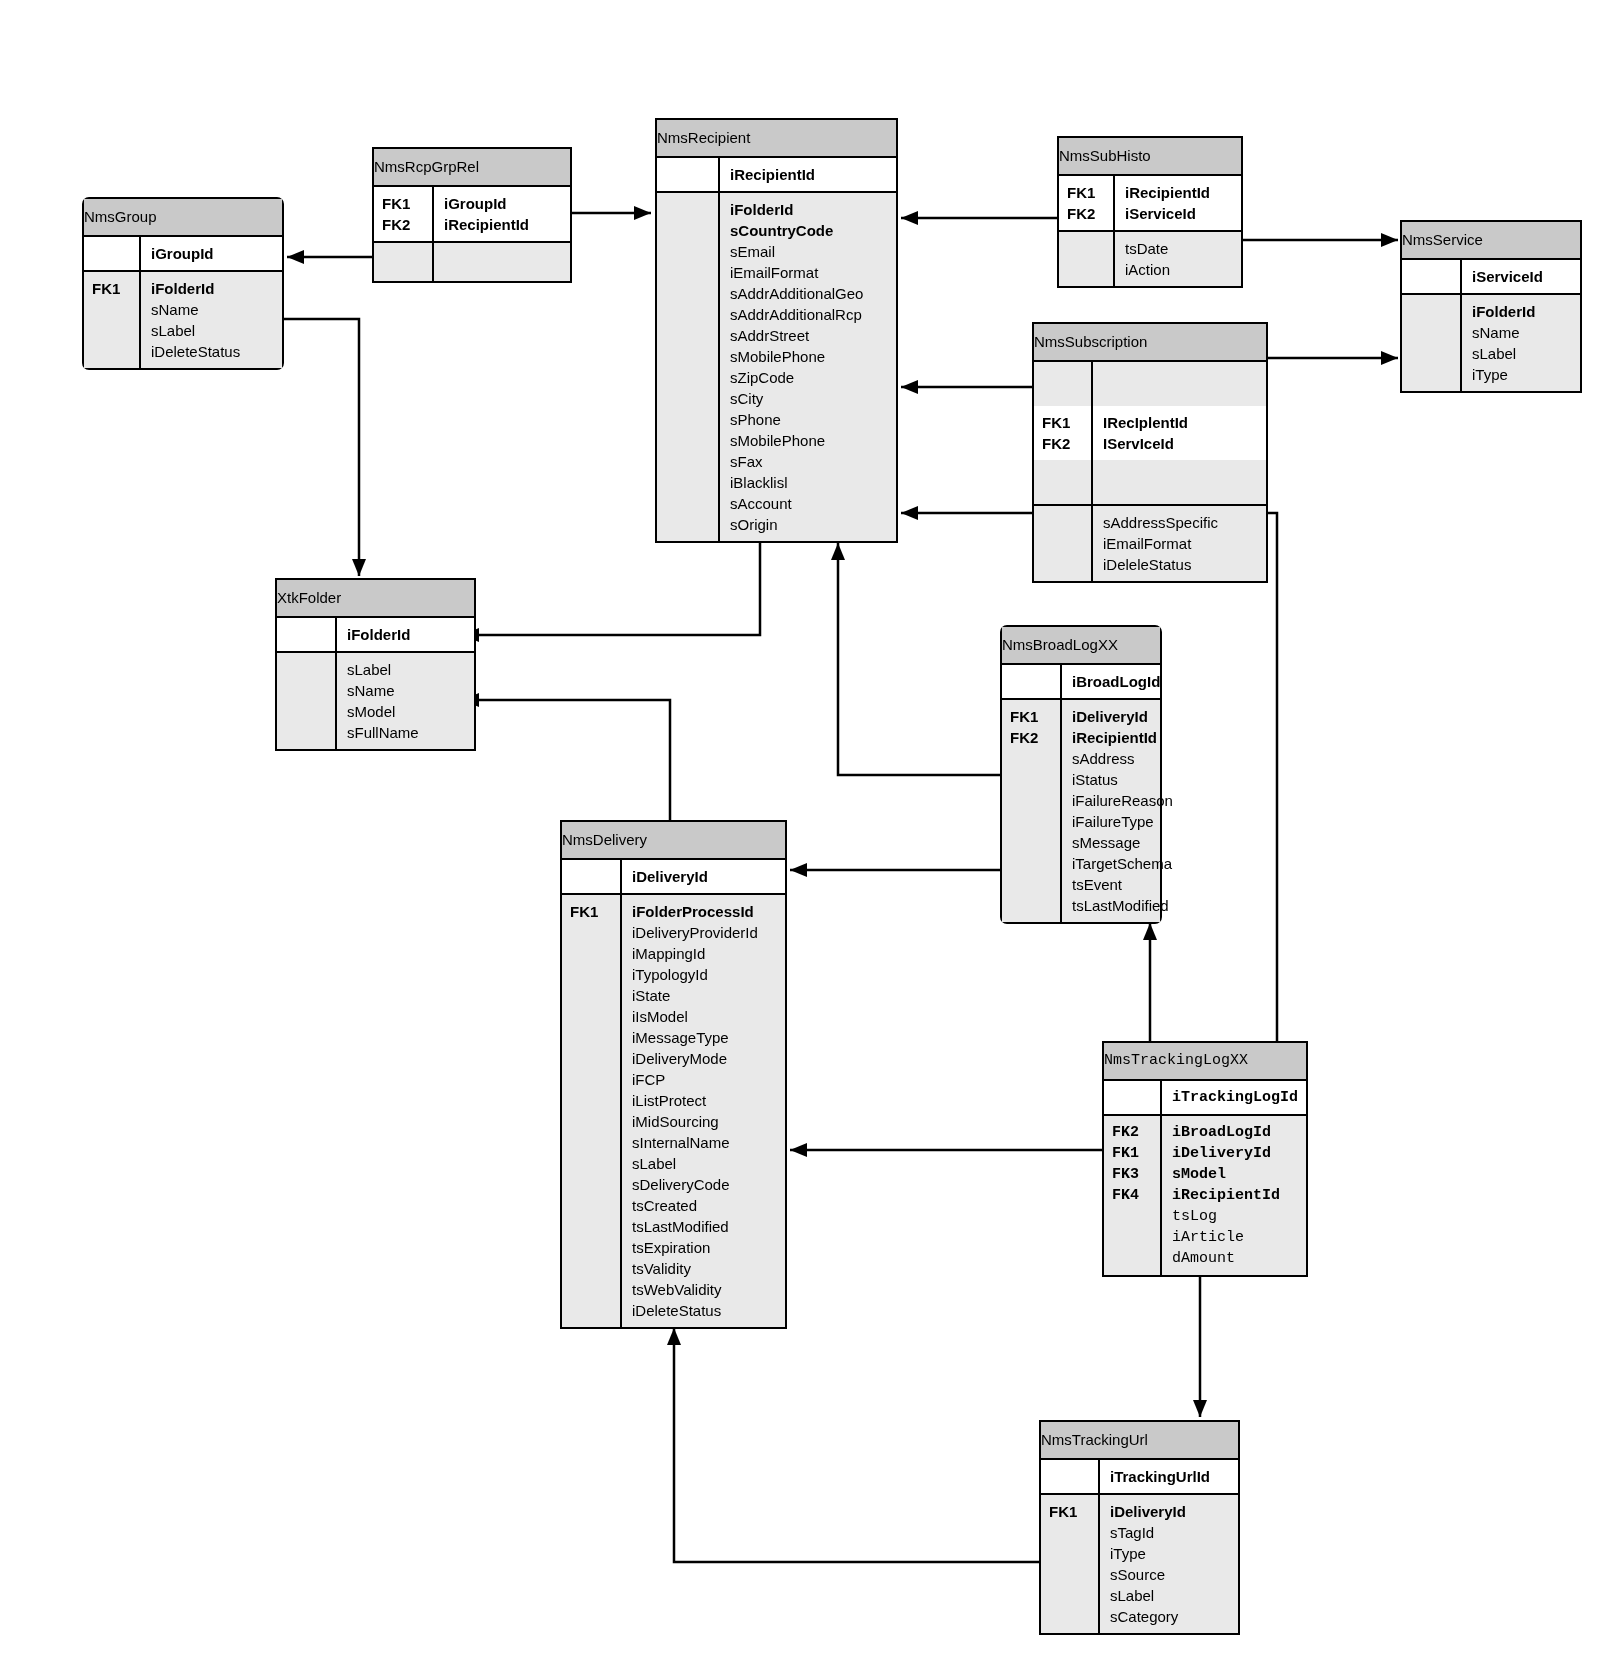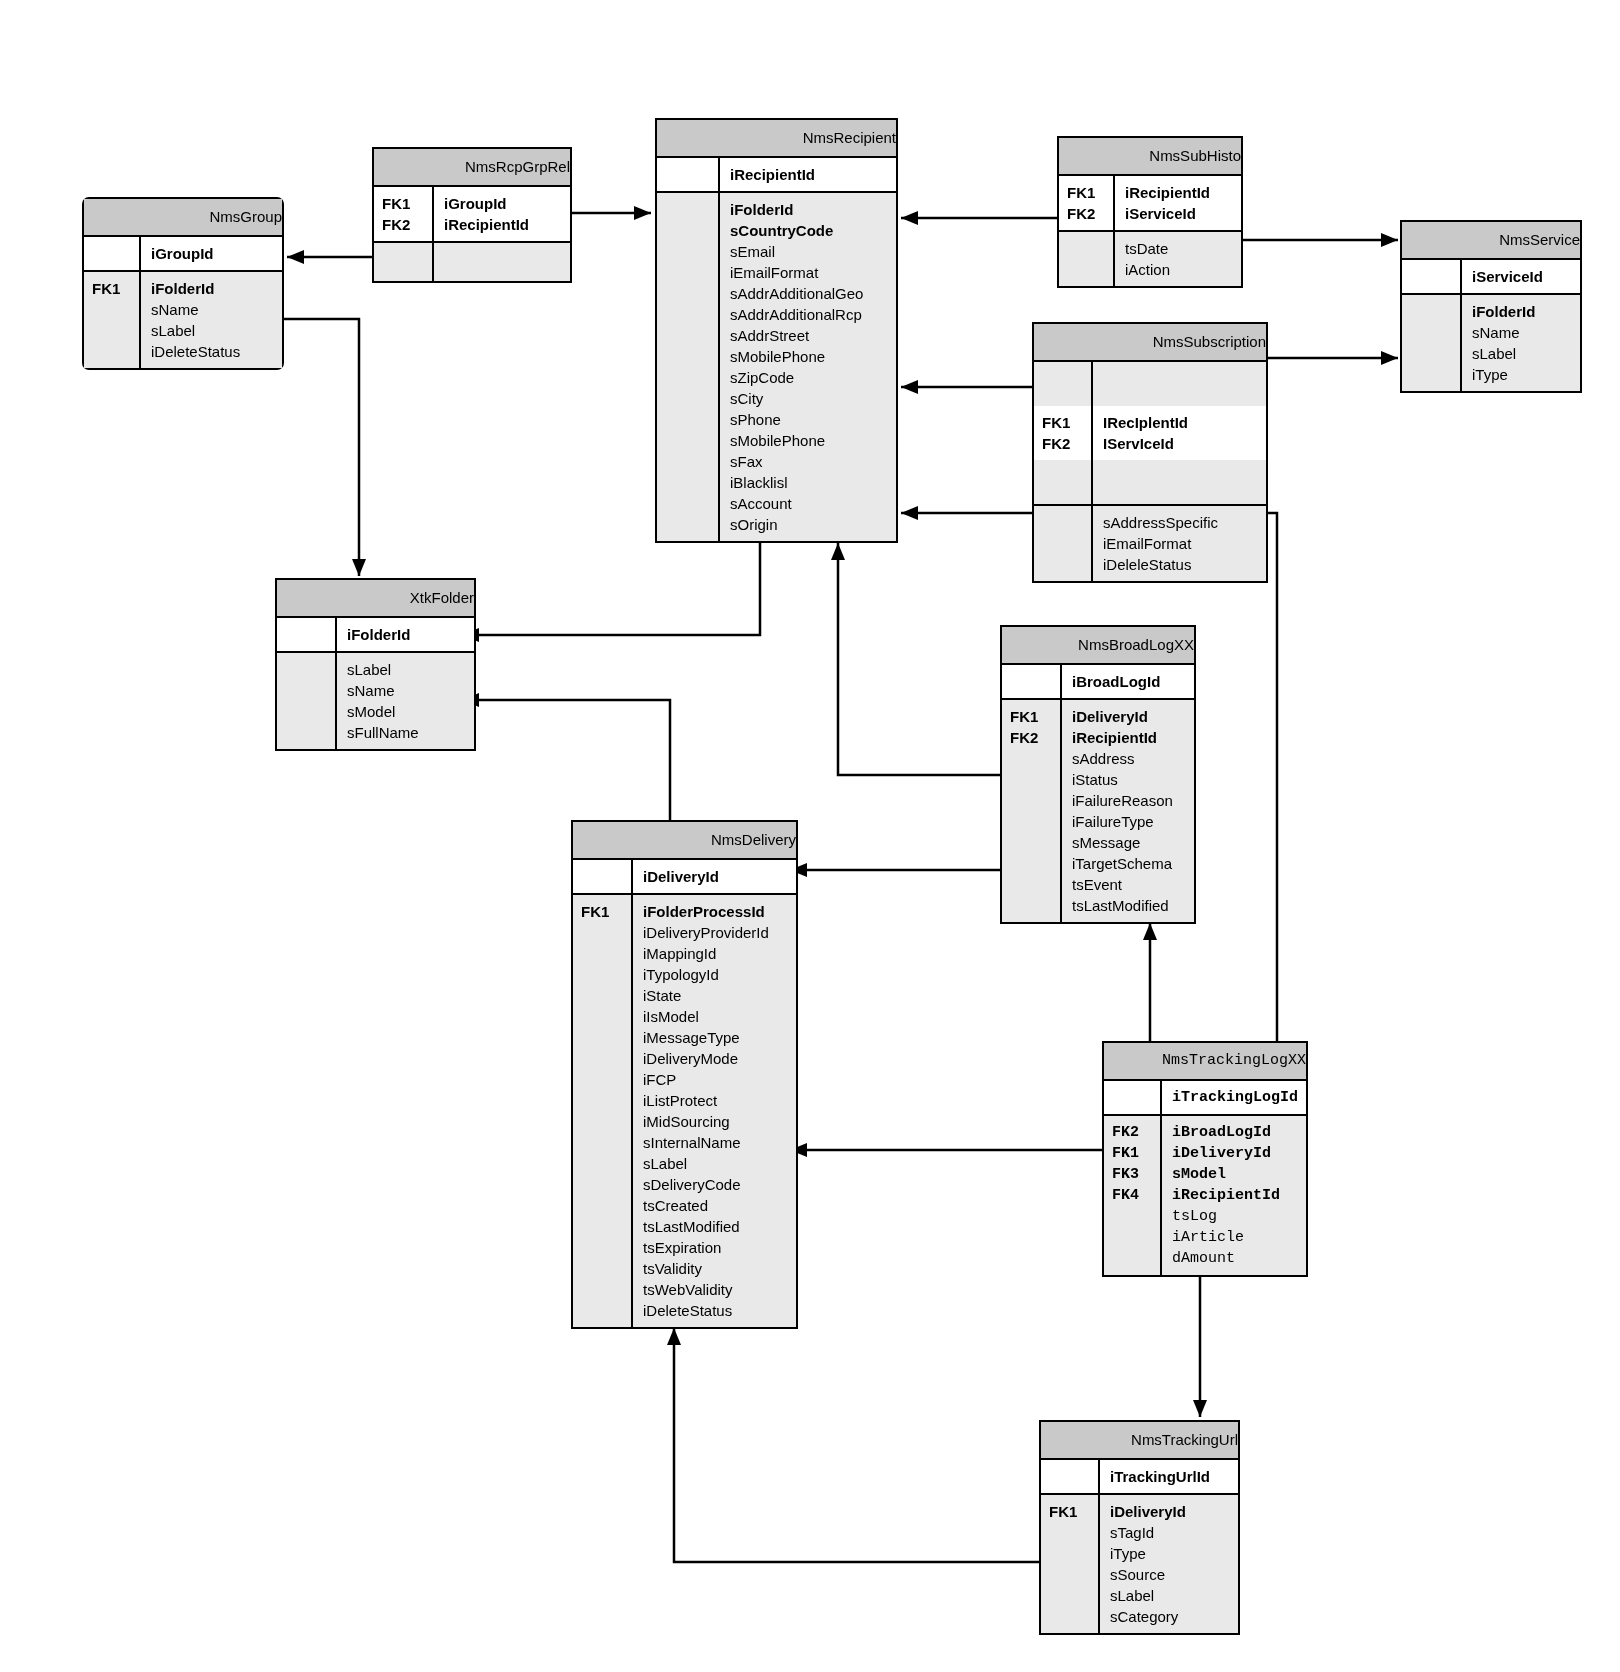--- a/index.html
+++ b/index.html
@@ -10,22 +10,22 @@
   #wires{position:absolute;left:0;top:0;z-index:1;}
   .entity{
     position:absolute;z-index:2;border:2px solid var(--line,#000);
     background:var(--body_bg,#e9e9e9);display:flex;flex-direction:column;box-sizing:border-box;
   }
   .entity::after{ 
     content:"";position:absolute;top:38px;bottom:0;left:calc(var(--fkw) - 2px);
     width:2px;background:var(--line,#000);
   }
   .ent-title{
-    height:36px;line-height:36px;text-align:right;border-bottom:2px solid var(--line,#000);
-    background:var(--header_bg,#c9c9c9);font-size:15px;white-space:nowrap;padding-left:25px;
+    height:36px;line-height:36px;text-align:left;border-bottom:2px solid var(--line,#000);
+    background:var(--header_bg,#c9c9c9);font-size:15px;white-space:nowrap;
   }
   .ent-pk{background:var(--pk_bg,#fff);padding:6px 0;}
   .ent-body{background:var(--body_bg,#e9e9e9);padding:6px 0;border-top:2px solid var(--line,#000);flex:1;min-height:18px;}
   .row{display:grid;grid-template-columns:var(--fkw) 1fr;line-height:21px;}
   .fk{padding-left:8px;font-weight:bold;}
   .fld{padding-left:10px;white-space:nowrap;}
   .b{font-weight:bold;}
 </style>
 </head>
 <body>
@@ -278,21 +278,21 @@
           <span class="fk"></span>
           <span class="fld">sModel</span>
         </div>
         <div class="row">
           <span class="fk"></span>
           <span class="fld">sFullName</span>
         </div>
       </div>
   </div>
 
-  <div class="entity" style="left:1000px;top:625px;width:196px;--fkw:60px;">
+  <div class="entity" style="left:1000px;top:625px;width:162px;border-radius:7px;--fkw:60px;">
     <div class="ent-title">NmsBroadLogXX</div>
     <div class="ent-pk">
         <div class="row">
           <span class="fk"></span>
           <span class="fld b">iBroadLogId</span>
         </div>
       </div>
     <div class="ent-body">
         <div class="row">
           <span class="fk">FK1</span>
@@ -330,21 +330,21 @@
           <span class="fk"></span>
           <span class="fld">tsEvent</span>
         </div>
         <div class="row">
           <span class="fk"></span>
           <span class="fld">tsLastModified</span>
         </div>
       </div>
   </div>
 
-  <div class="entity" style="left:560px;top:820px;width:227px;margin-left:11px;--fkw:60px;">
+  <div class="entity" style="left:560px;top:820px;width:227px;--fkw:60px;">
     <div class="ent-title">NmsDelivery</div>
     <div class="ent-pk">
         <div class="row">
           <span class="fk"></span>
           <span class="fld b">iDeliveryId</span>
         </div>
       </div>
     <div class="ent-body">
         <div class="row">
           <span class="fk">FK1</span>

